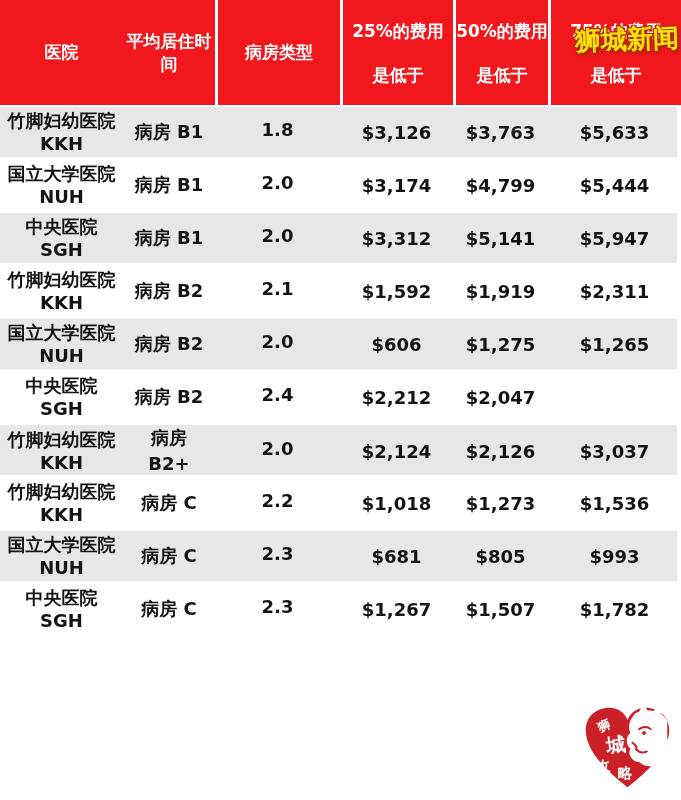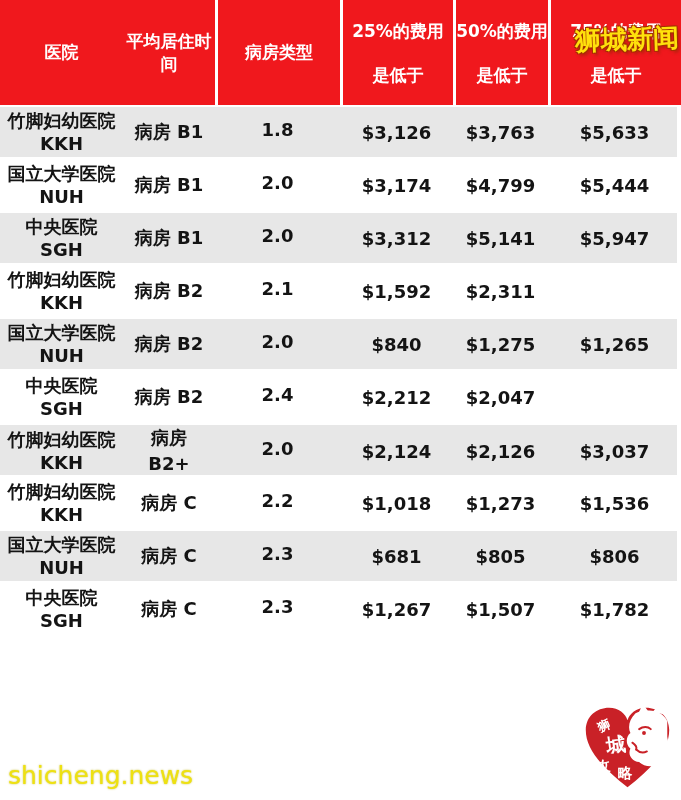--- a/index.html
+++ b/index.html
@@ -124,31 +124,32 @@
   </div>
 
   <div class="row">
     <div class="td c-hospital">
       <div>竹脚妇幼医院</div>
       <div>KKH</div>
     </div>
     <div class="td c-ward">病房 B2</div>
     <div class="td c-stay">2.1</div>
     <div class="td c-money">$1,592</div>
+    <div class="td c-money">$1,919</div>
     <div class="td c-money">$2,311</div>
   </div>
 
   <div class="row">
     <div class="td c-hospital">
       <div>国立大学医院</div>
       <div>NUH</div>
     </div>
     <div class="td c-ward">病房 B2</div>
     <div class="td c-stay">2.0</div>
-    <div class="td c-money">$840</div>
+    <div class="td c-money">$606</div>
     <div class="td c-money">$1,275</div>
     <div class="td c-money">$1,265</div>
   </div>
 
   <div class="row">
     <div class="td c-hospital">
       <div>中央医院</div>
       <div>SGH</div>
     </div>
     <div class="td c-ward">病房 B2</div>
@@ -184,40 +185,39 @@
 
   <div class="row">
     <div class="td c-hospital">
       <div>国立大学医院</div>
       <div>NUH</div>
     </div>
     <div class="td c-ward">病房 C</div>
     <div class="td c-stay">2.3</div>
     <div class="td c-money">$681</div>
     <div class="td c-money">$805</div>
-    <div class="td c-money">$806</div>
+    <div class="td c-money">$993</div>
   </div>
 
   <div class="row">
     <div class="td c-hospital">
       <div>中央医院</div>
       <div>SGH</div>
     </div>
     <div class="td c-ward">病房 C</div>
     <div class="td c-stay">2.3</div>
     <div class="td c-money">$1,267</div>
     <div class="td c-money">$1,507</div>
     <div class="td c-money">$1,782</div>
   </div>
 </div>
 
   <div class="watermark">狮城新闻</div>
 
   <div class="footer">
-    <div class="site">shicheng.news</div>
 
     <svg class="logo" viewBox="0 0 100 100" xmlns="http://www.w3.org/2000/svg">
 
       <path d="M50,90 C22,68 7,50 7,31 C7,17 18,8 31,8 C41,8 48,14 50,21 C52,14 59,8 69,8 C82,8 93,17 93,31 C93,50 78,68 50,90 Z" fill="#c92127"></path>
 
       <g>
         <path d="M60,16 L66,4 L73,14 Z" fill="#ffffff"></path>
         <path d="M76,12 L84,3 L88,15 Z" fill="#ffffff"></path>
         <path d="M58,14 C52,20 50,28 53,34 C48,38 48,46 53,50 C50,56 54,63 62,64 C68,70 80,70 86,63 C92,57 93,47 91,38 L91,22 C88,14 78,10 70,11 C65,11 60,12 58,14 Z" fill="#ffffff"></path>
         <path d="M62,30 C66,27 71,27 74,30" fill="none" stroke="#c92127" stroke-width="2" stroke-linecap="round"></path>

